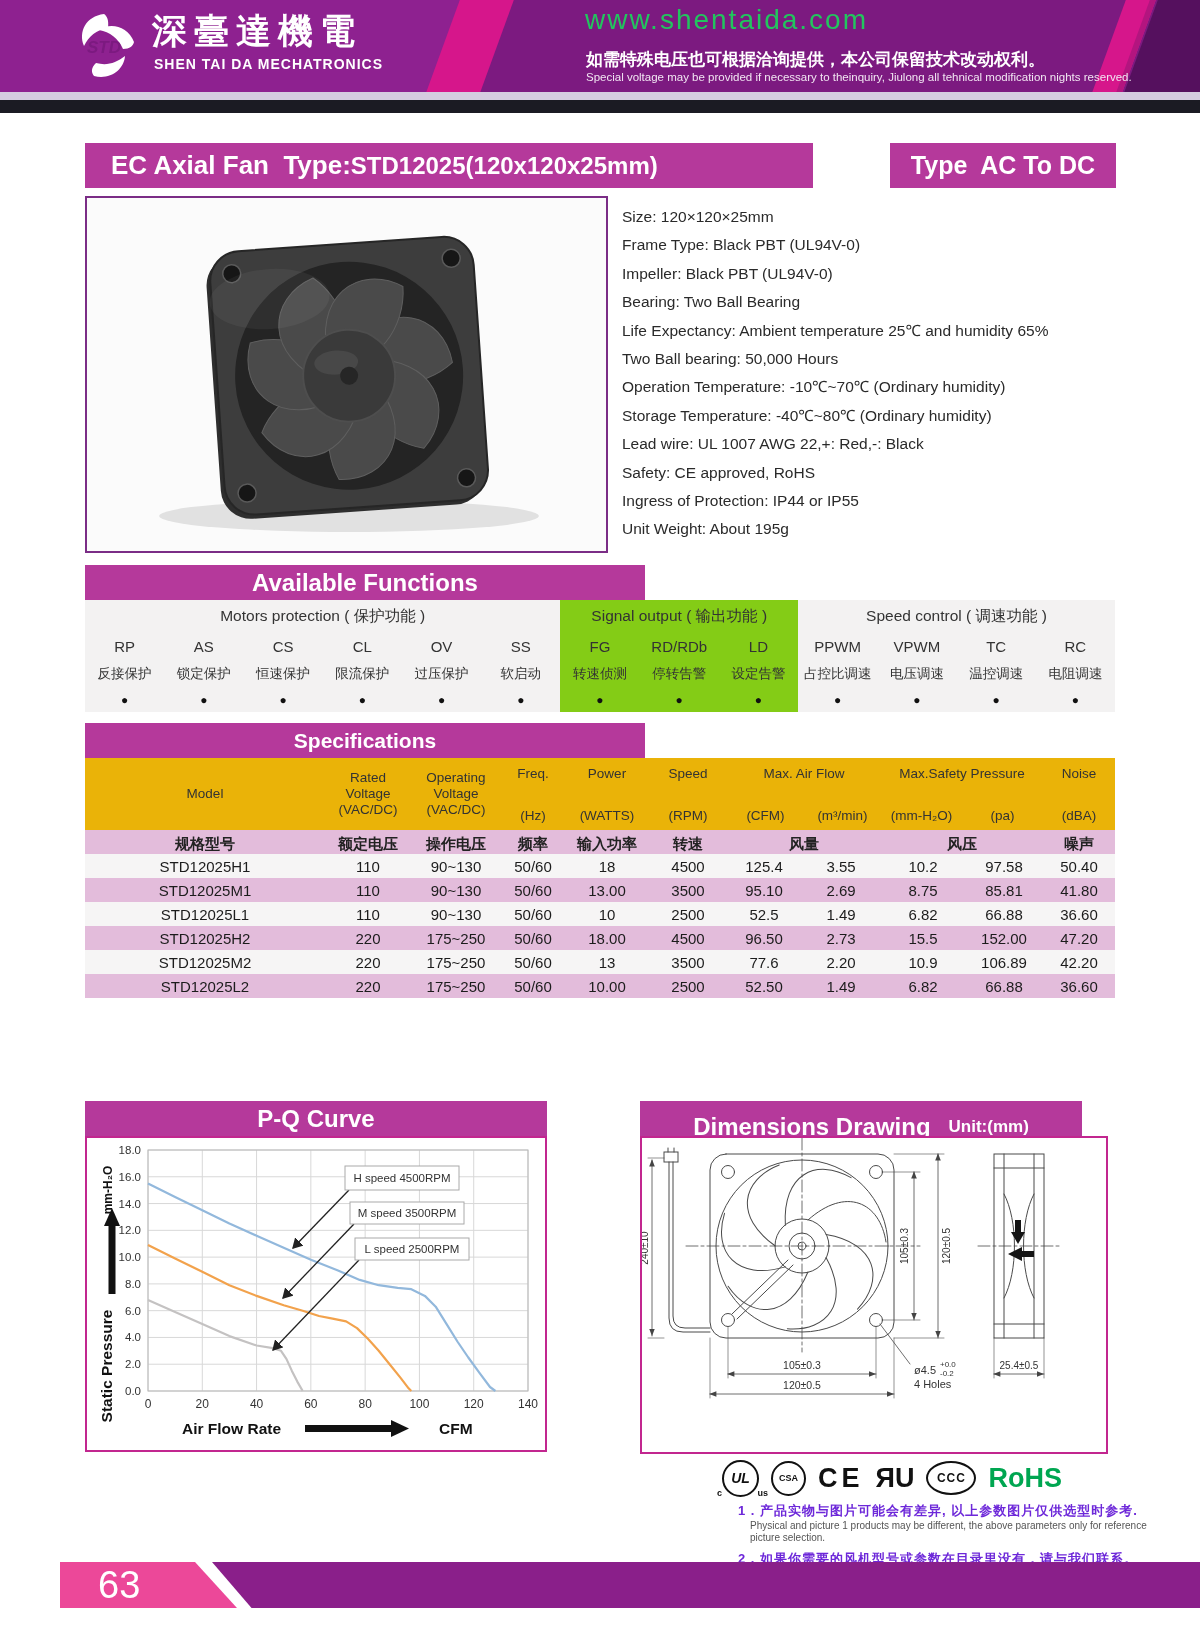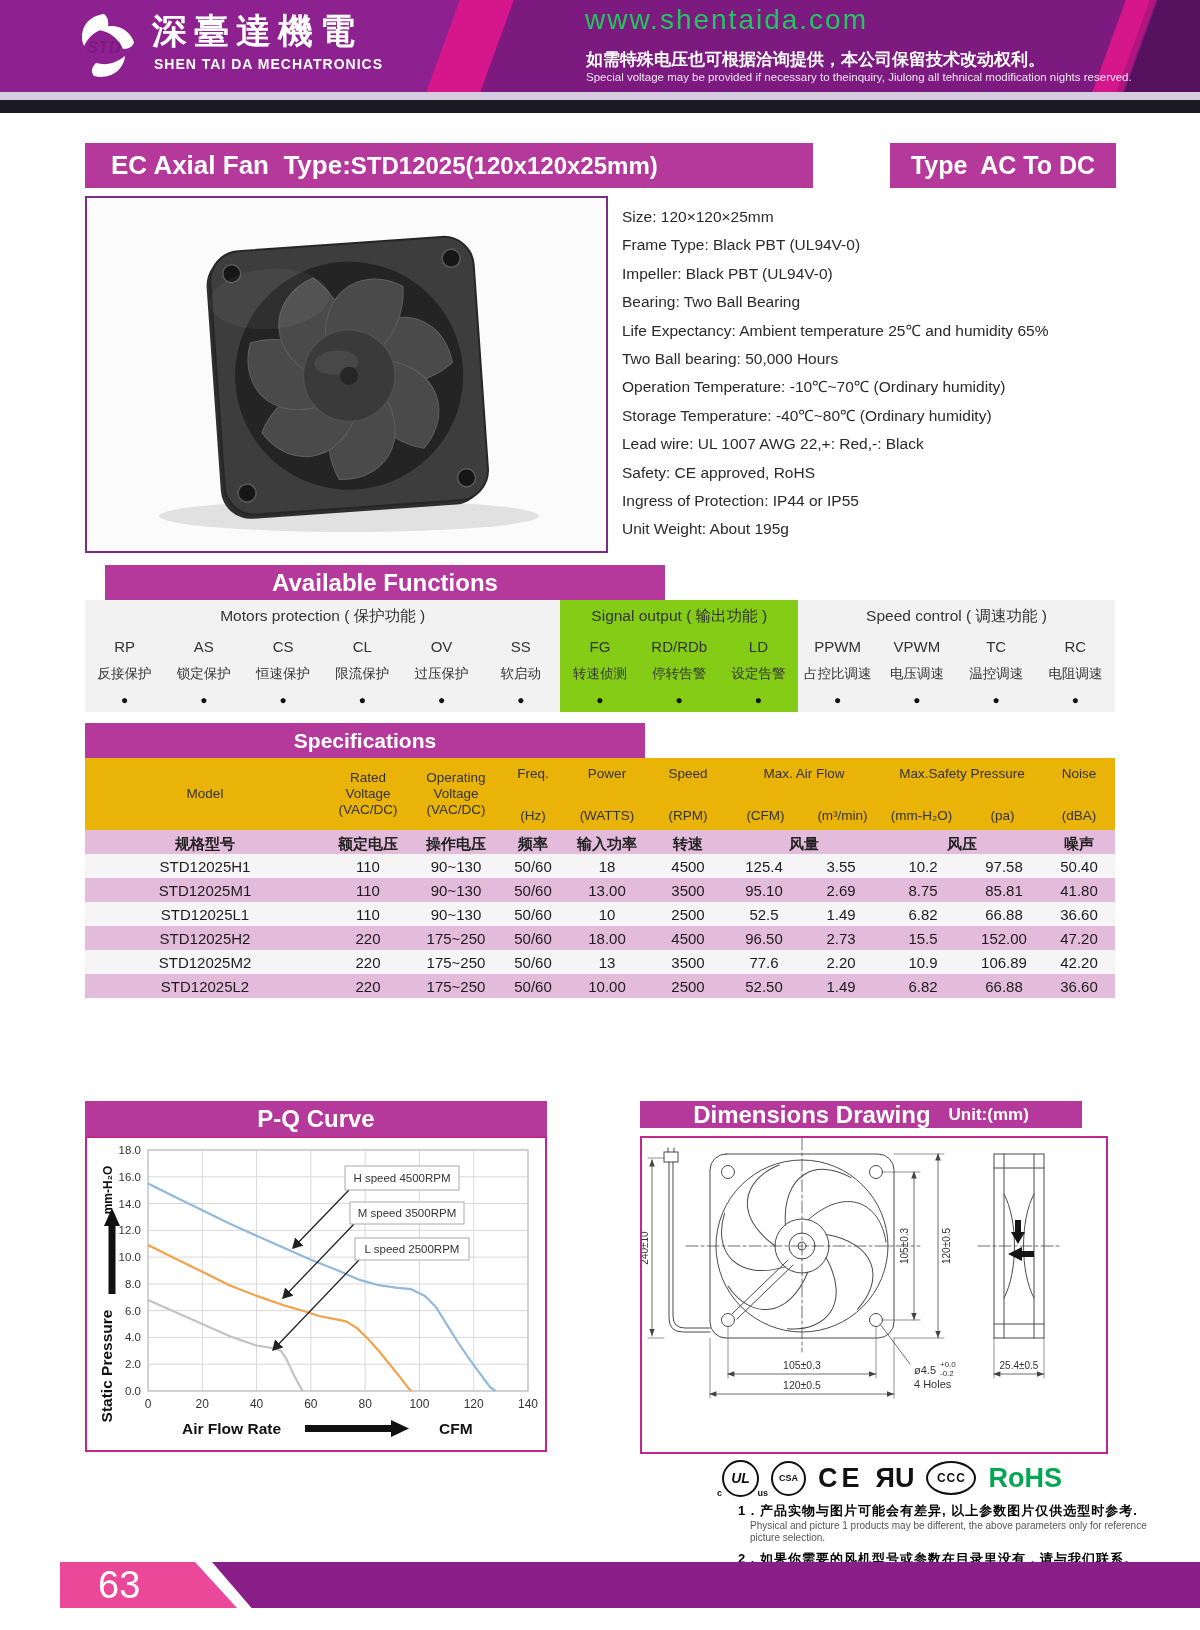--- a/index.html
+++ b/index.html
@@ -74,21 +74,21 @@
   .r0{top:854px;}.r1{top:878px;}.r2{top:902px;}.r3{top:926px;}.r4{top:950px;}.r5{top:974px;}
   .rowA .cell{background:#f6f5f5;}
   .rowB .cell{background:#e3bcdb;}
 
   
   .pq-band{position:absolute;left:85px;top:1101px;width:462px;height:35px;font-size:24px;}
   .pq-box{position:absolute;left:85px;top:1136px;width:462px;height:316px;border:2px solid #c2268f;
           box-sizing:border-box;background:#fff;}
 
   
-  .dim-band{position:absolute;left:640px;top:1101px;width:442px;height:27px;font-size:24px;gap:18px;}
+  .dim-band{position:absolute;left:640px;top:1101px;width:442px;height:52px;font-size:24px;gap:18px;}
   .dim-band .unit{font-size:17px;font-weight:bold;}
   .dim-box{position:absolute;left:640px;top:1136px;width:468px;height:318px;border:2px solid #c2268f;
            box-sizing:border-box;background:#fff;}
 
   
   .certs{position:absolute;left:722px;top:1458px;width:420px;height:40px;display:flex;align-items:center;gap:12px;}
   .cmark{color:#111;}
   .c-ul{position:relative;width:33px;height:33px;border:2.5px solid #111;border-radius:50%;
         display:flex;align-items:center;justify-content:center;font-size:14px;font-weight:bold;font-style:italic;}
   .c-ul .cc{position:absolute;left:-7px;bottom:-3px;font-size:9px;font-style:normal;}
@@ -96,21 +96,21 @@
   .c-csa{width:31px;height:31px;border:2.5px solid #111;border-radius:50%;
          display:flex;align-items:center;justify-content:center;font-size:9px;font-weight:bold;}
   .c-ce{font-size:27px;font-weight:bold;letter-spacing:4px;}
   .c-ru{font-size:27px;font-weight:bold;}
   .c-ccc{width:46px;height:30px;border:2.5px solid #111;border-radius:50%;
          display:flex;align-items:center;justify-content:center;font-size:12px;font-weight:bold;letter-spacing:1px;}
   .c-rohs{font-size:27px;font-weight:bold;color:#00A651;}
 
   
   .notes{position:absolute;left:738px;top:1502px;width:440px;}
-  .note-cn{font-size:13px;font-weight:bold;color:#000000;letter-spacing:1px;line-height:17px;}
+  .note-cn{font-size:13px;font-weight:bold;color:#6d28d9;letter-spacing:1px;line-height:17px;}
   .note-en{font-size:10px;color:#555;margin:1px 0 6px 12px;line-height:12px;}
 
   
   .foot-gray{position:absolute;left:60px;top:1562px;width:200px;height:46px;background:#ec4899;
              clip-path:polygon(0 0,67.5% 0,88.5% 100%,0 100%);display:flex;align-items:center;}
   .foot-gray span{color:#fff;font-size:38px;margin-left:38px;}
   .foot-purple{position:absolute;left:212px;top:1562px;width:988px;height:46px;background:#8a1f8a;
                clip-path:polygon(0 0,100% 0,100% 100%,4% 100%);}
   svg text{font-family:"Liberation Sans",sans-serif;}
 </style>
@@ -188,21 +188,21 @@
     <div>Life Expectancy: Ambient temperature 25℃ and humidity 65%</div>
     <div>Two Ball bearing: 50,000 Hours</div>
     <div>Operation Temperature: -10℃~70℃ (Ordinary humidity)</div>
     <div>Storage Temperature: -40℃~80℃ (Ordinary humidity)</div>
     <div>Lead wire: UL 1007 AWG 22,+: Red,-: Black</div>
     <div>Safety: CE approved, RoHS</div>
     <div>Ingress of Protection: IP44 or IP55</div>
     <div>Unit Weight: About 195g</div>
   </div>
 
-  <div class="band abs" style="left:85px;top:565px;width:560px;height:35px;font-size:24px;margin-left:20px;">Available Functions</div>
+  <div class="band abs" style="left:85px;top:565px;width:560px;height:35px;font-size:24px;">Available Functions</div>
 
   <div class="func-grid fg-head">
     <div class="fcell gspan6">Motors protection ( 保护功能 )</div>
     <div class="fcell gspan3 hl">Signal output ( 输出功能 )</div>
     <div class="fcell gspan4">Speed control ( 调速功能 )</div>
   </div>
   <div class="func-grid fg-code">
     <div class="fcell">RP</div>
     <div class="fcell">AS</div>
     <div class="fcell">CS</div>

